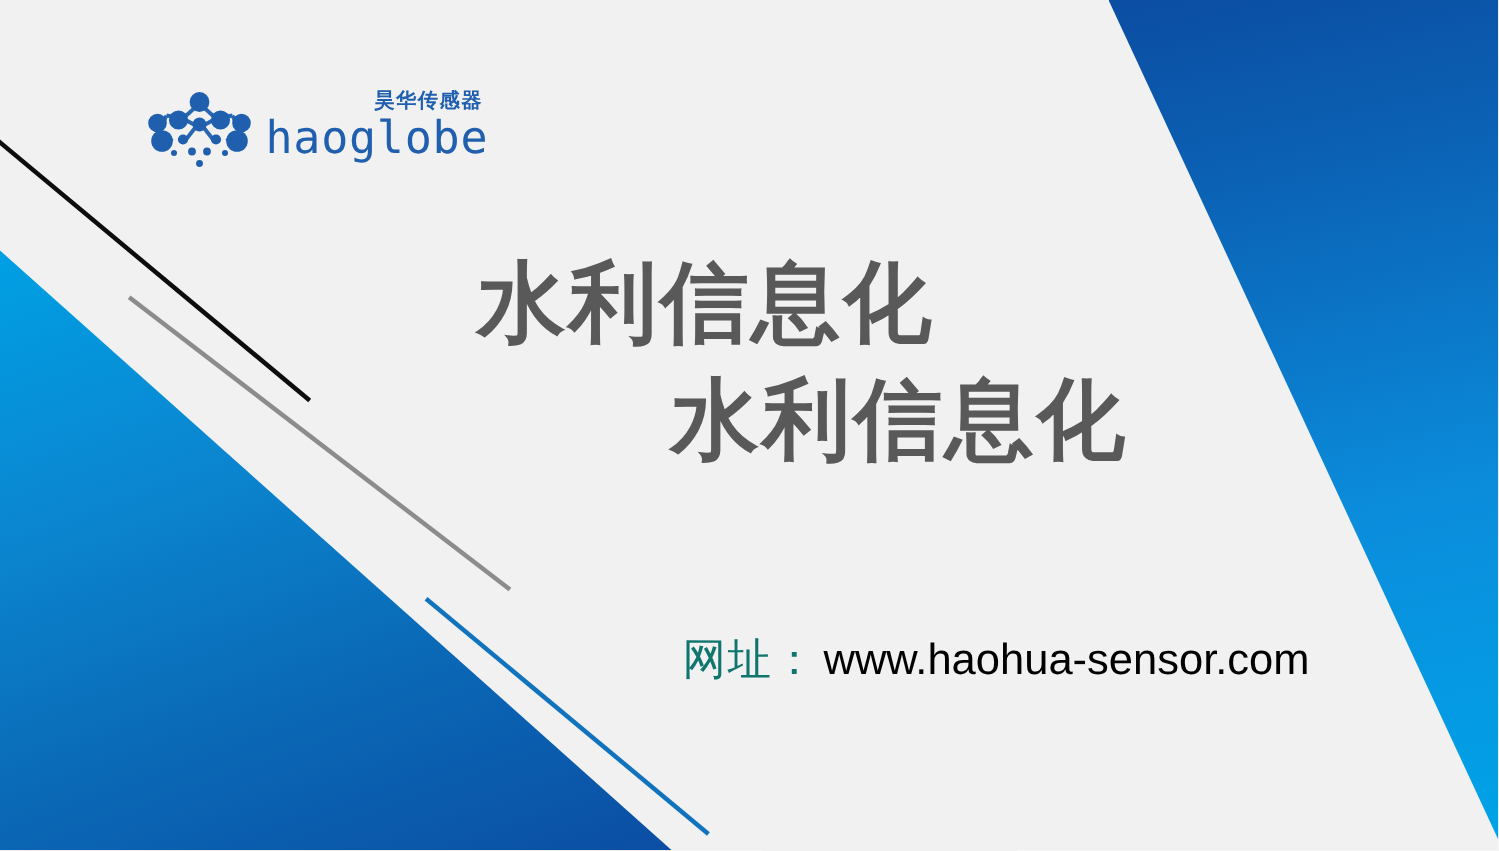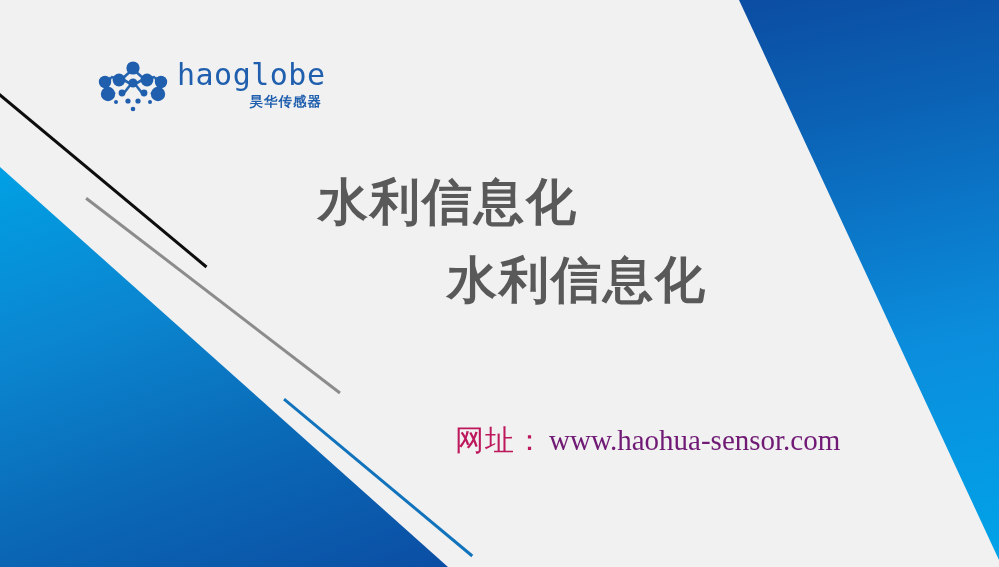--- a/index.html
+++ b/index.html
@@ -80,46 +80,46 @@
   
   #title-block {
     position:absolute;
     left:0; top:163px;
     width:999px;
   }
   .title-line {
     color:#595959;
     font-family:"DejaVu Sans", sans-serif;
     font-weight:bold;
-    font-size:50px;
+    font-size:59px;
     line-height:78px;
     letter-spacing:2px;
     white-space:nowrap;
   }
   #title-line-1 { padding-left:318px; }
   #title-line-2 { padding-left:447px; }
 
   
   #website {
     position:absolute;
     left:455px; top:420px;
     display:flex;
     align-items:baseline;
     white-space:nowrap;
   }
   #website-label {
-    color:#be185d;
+    color:#0f766e;
     font-family:Liberation Serif, serif;
     font-size:29px;
     line-height:40px;
     letter-spacing:1px;
   }
   #website-url {
-    color:#701a75;
-    font-family:Liberation Serif, serif;
+    color:#000000;
+    font-family:Liberation Sans, sans-serif;
     font-size:29px;
     line-height:40px;
     letter-spacing:0px;
     margin-left:4px;
   }
 </style>
 </head>
 <body>
 
 <div id="slide">
@@ -163,22 +163,22 @@
           <circle cx="47" cy="33" r="3.4"></circle>
           <circle cx="31" cy="41" r="2.6"></circle>
           <circle cx="41" cy="41" r="2.6"></circle>
           <circle cx="36" cy="49" r="2.3"></circle>
           <circle cx="19" cy="42" r="2.0"></circle>
           <circle cx="53" cy="42" r="2.0"></circle>
         </g>
       </svg>
     </div>
     <div id="logo-text-wrap">
+      <span id="logo-subtext">昊华传感器</span>
       <span id="logo-wordmark">haoglobe</span>
-      <span id="logo-subtext">昊华传感器</span>
     </div>
   </div>
 
   <div id="title-block">
     <div class="title-line" id="title-line-1">水利信息化</div>
     <div class="title-line" id="title-line-2">水利信息化</div>
   </div>
 
   <div id="website">
     <span id="website-label">网址：</span>

